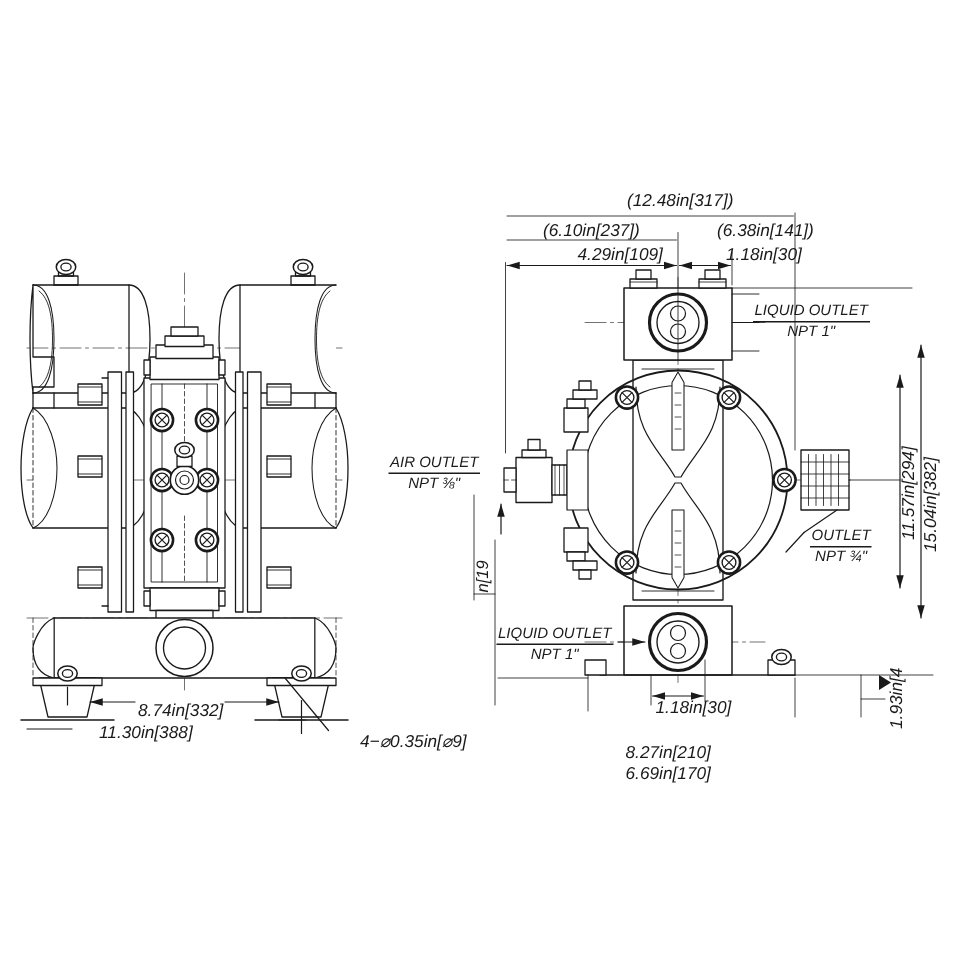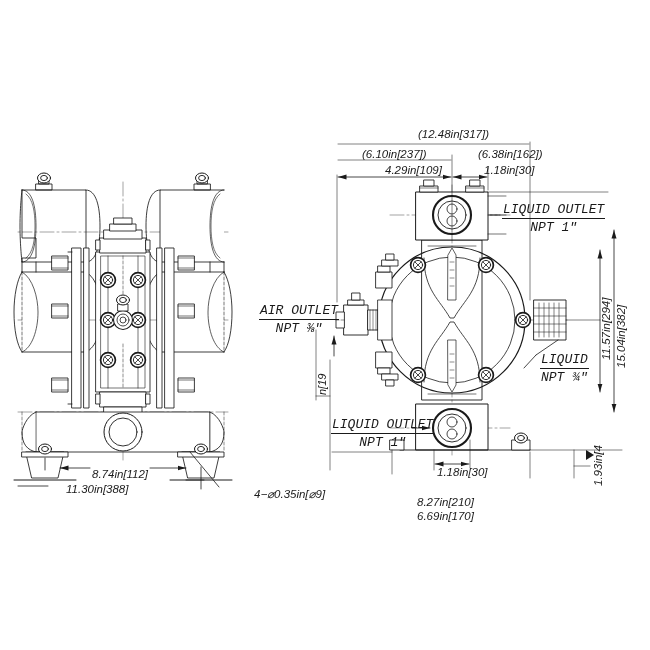--- a/index.html
+++ b/index.html
@@ -19,23 +19,23 @@
     font-family:"Liberation Sans", sans-serif;
     font-style:italic;
     font-size:11.5px;
     color:#1a1a1a;
     white-space:nowrap;
     letter-spacing:0px;
   }
   .dimtext.small{font-size:11px;}
   .lbl{
     position:absolute;
-    font-family:Liberation Mono, monospace;
+    font-family:Liberation Sans, sans-serif;
     font-style:italic;
-    font-size:13px;
+    font-size:10px;
     color:#1a1a1a;
     white-space:nowrap;
     text-align:center;
   }
   .lbl .top{
     display:block;
     border-bottom:1.1px solid #1a1a1a;
     padding:0 1px 1px 1px;
   }
   .lbl .bot{
@@ -382,21 +382,21 @@
     </g>
   </svg>
 
   
 
   
   <div class="dimtext" style="left:418px;top:128px;">(12.48in[317])</div>
 
   <div class="dimtext" style="left:362px;top:148px;">(6.10in[237])</div>
 
-  <div class="dimtext" style="left:478px;top:148px;">(6.38in[162])</div>
+  <div class="dimtext" style="left:478px;top:148px;">(6.38in[141])</div>
 
   <div class="dimtext" style="left:385px;top:164px;">4.29in[109]</div>
 
   <div class="dimtext" style="left:484px;top:164px;">1.18in[30]</div>
 
   
   <div class="lbl" style="left:502px;top:202px;">
     <span class="top">LIQUID OUTLET</span>
     <span class="bot">NPT  1"</span>
   </div>
@@ -408,39 +408,39 @@
   </div>
 
   
   <div class="lbl" style="left:331px;top:417px;">
     <span class="top">LIQUID OUTLET</span>
     <span class="bot">NPT  1"</span>
   </div>
 
   
   <div class="lbl" style="left:540px;top:352px;">
-    <span class="top">LIQUID</span>
+    <span class="top">OUTLET</span>
     <span class="bot">NPT ¾"</span>
   </div>
 
   
   <div class="dimtext rot90" style="left:600px;top:360px;">11.57in[294]</div>
   <div class="dimtext rot90" style="left:615px;top:368px;">15.04in[382]</div>
 
   
   <div class="dimtext rot90" style="left:592px;top:486px;">1.93in[4</div>
 
   
   <div class="dimtext rot90 small" style="left:316px;top:395px;">n[19</div>
 
   
   <div class="dimtext" style="left:437px;top:466px;">1.18in[30]</div>
   <div class="dimtext" style="left:417px;top:481px;margin-top:29px;">6.69in[170]</div>
   <div class="dimtext" style="left:417px;top:496px;font-style:italic;">8.27in[210]</div>
 
   
-  <div class="dimtext" style="left:92px;top:468px;">8.74in[112]</div>
+  <div class="dimtext" style="left:92px;top:468px;">8.74in[332]</div>
   <div class="dimtext" style="left:66px;top:483px;">11.30in[388]</div>
 
   
-  <div class="dimtext" style="left:254px;top:487px;">4−⌀0.35in[⌀9]</div>
+  <div class="dimtext" style="left:240px;top:487px;">4−⌀0.35in[⌀9]</div>
 
 </div>
 
 </body></html>

